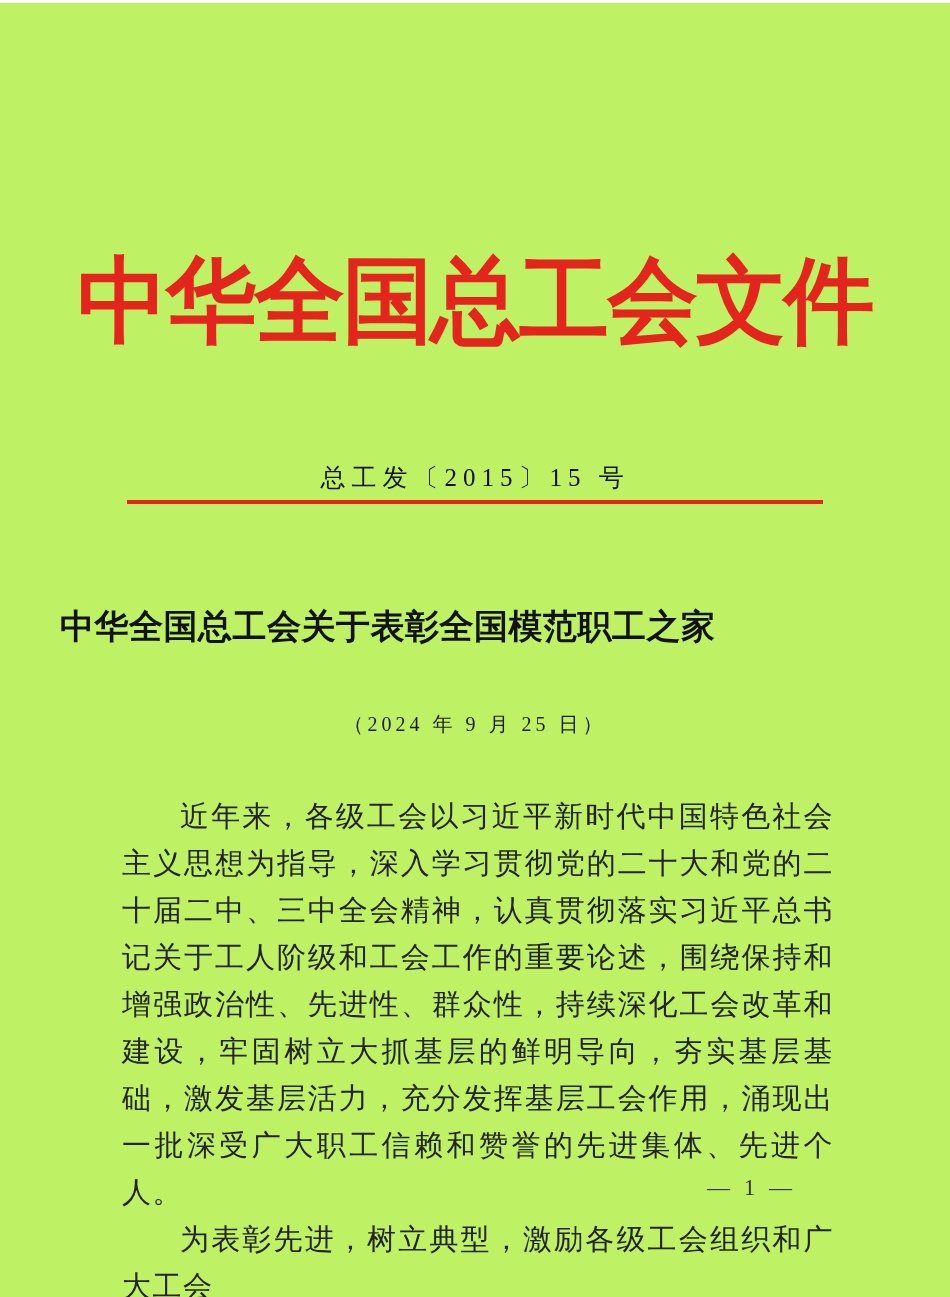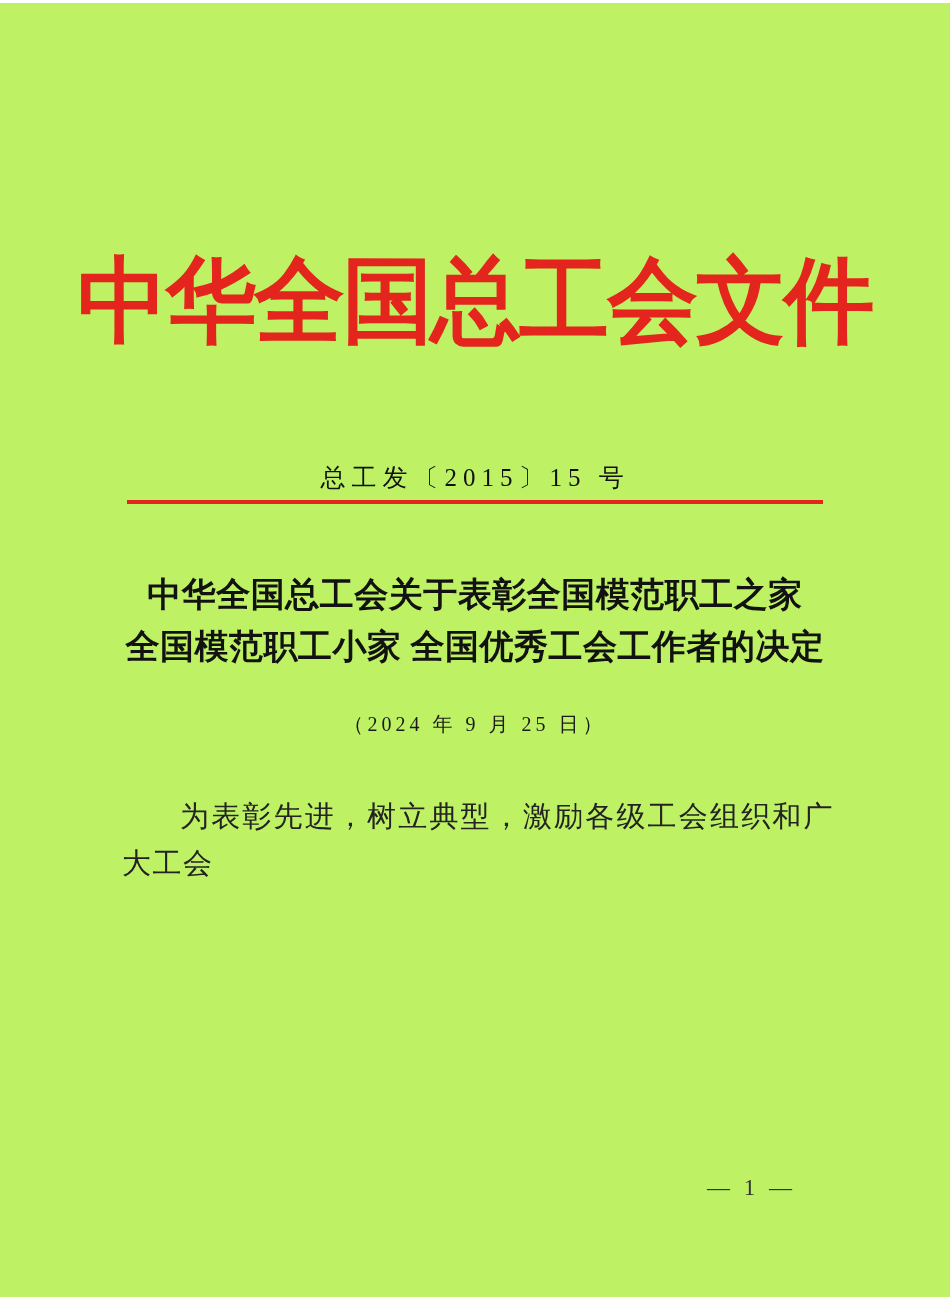--- a/index.html
+++ b/index.html
@@ -49,24 +49,23 @@
     top:497px;
     left:127px;
     width:696px;
     height:4px;
     background:var(--accent-red);
     border:none;
     margin:0;
   }
   .doc-title{
     position:absolute;
-    top:566px;
+    top:598px;
     left:60px;
     width:830px;
-    text-align:center;
     font-weight:bold;
     color:#121212;
     font-size:34px;
     line-height:52px;
     letter-spacing:0.5px;
   }
   .doc-date{
     position:absolute;
     top:708px;
     left:0;
@@ -111,24 +110,24 @@
 <div class="page">
 
   <div class="banner-title">中华全国总工会文件</div>
 
   <div class="doc-number">总工发〔2015〕15 号</div>
 
   <hr class="red-divider">
 
   <div class="doc-title">
     <div>中华全国总工会关于表彰全国模范职工之家</div>
-    <div>全国模范职工小家 全国优秀工会工作者的决定</div>
   </div>
 
   <div class="doc-date">（2024 年 9 月 25 日）</div>
 
   <div class="doc-body">
+    <p>近年来，各级工会以习近平新时代中国特色社会主义思想为指导，深入学习贯彻党的二十大和党的二十届二中、三中全会精神，认真贯彻落实习近平总书记关于工人阶级和工会工作的重要论述，围绕保持和增强政治性、先进性、群众性，持续深化工会改革和建设，牢固树立大抓基层的鲜明导向，夯实基层基础，激发基层活力，充分发挥基层工会作用，涌现出一批深受广大职工信赖和赞誉的先进集体、先进个人。</p>
     <p>为表彰先进，树立典型，激励各级工会组织和广大工会</p>
   </div>
 
   <div class="page-footer">— 1 —</div>
 
 </div>
 
 </body></html>

